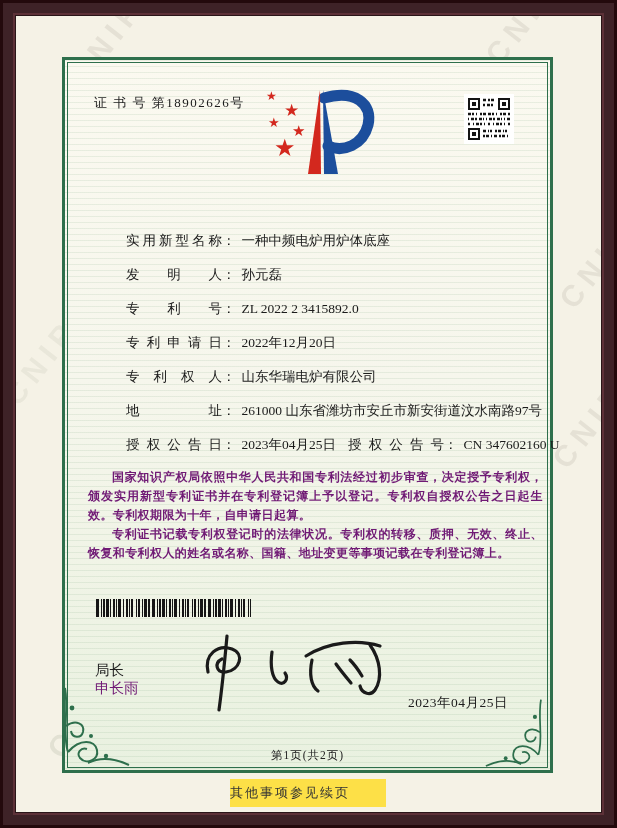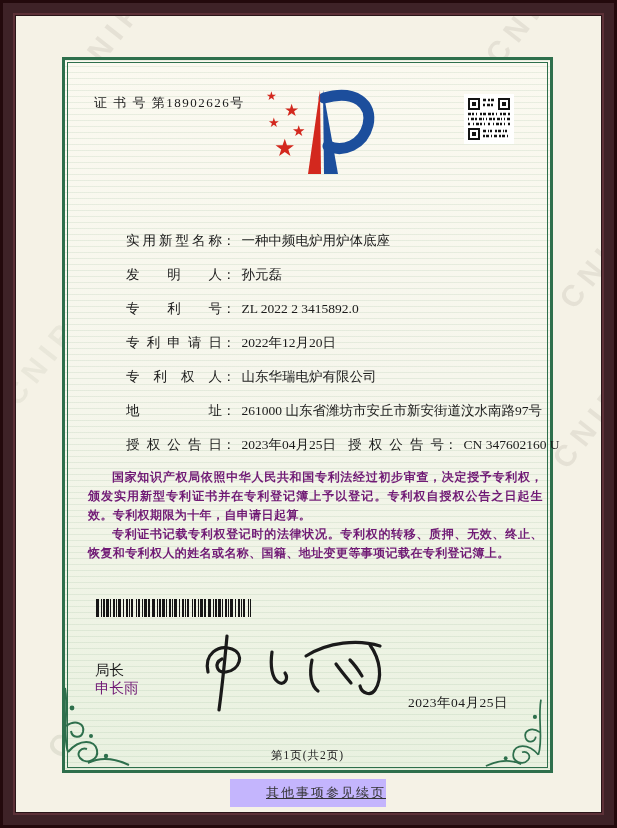--- a/index.html
+++ b/index.html
@@ -81,22 +81,22 @@
   
   .signer-title{position:absolute;left:95px;top:652px;font-size:14.5px;font-family:"Liberation Sans","DejaVu Sans",sans-serif;color:#222;margin-top:9px;}
   .signer-name{position:absolute;left:95px;top:679px;font-size:14.5px;font-family:"Liberation Sans","DejaVu Sans",sans-serif;color:#701a75;}
   .sig{position:absolute;left:182px;top:626px;}
   .issue-date{position:absolute;left:408px;top:694px;font-size:13.5px;letter-spacing:0.5px;color:#1d1d1d;}
   
   .page-info{position:absolute;left:62px;top:748px;width:491px;text-align:center;font-size:11.5px;letter-spacing:1px;color:#222;}
   
   .cont-box{
     position:absolute;left:230px;top:779px;width:156px;height:28px;z-index:4;
-    background:#c4b5fd;text-align:right;line-height:28px;font-size:13px;
-    letter-spacing:2px;color:#333;text-decoration:underline;
+    background:#fde047;text-align:left;line-height:28px;font-size:13px;
+    letter-spacing:2px;color:#333;
   }
   
   .flourish{position:absolute;z-index:4;}
   .flourish.fl-left{left:58px;top:686px;}
   .flourish.fl-right{left:484px;top:698px;transform:scaleX(-1);}
 </style>
 </head>
 <body>
 
 <div class="page">

